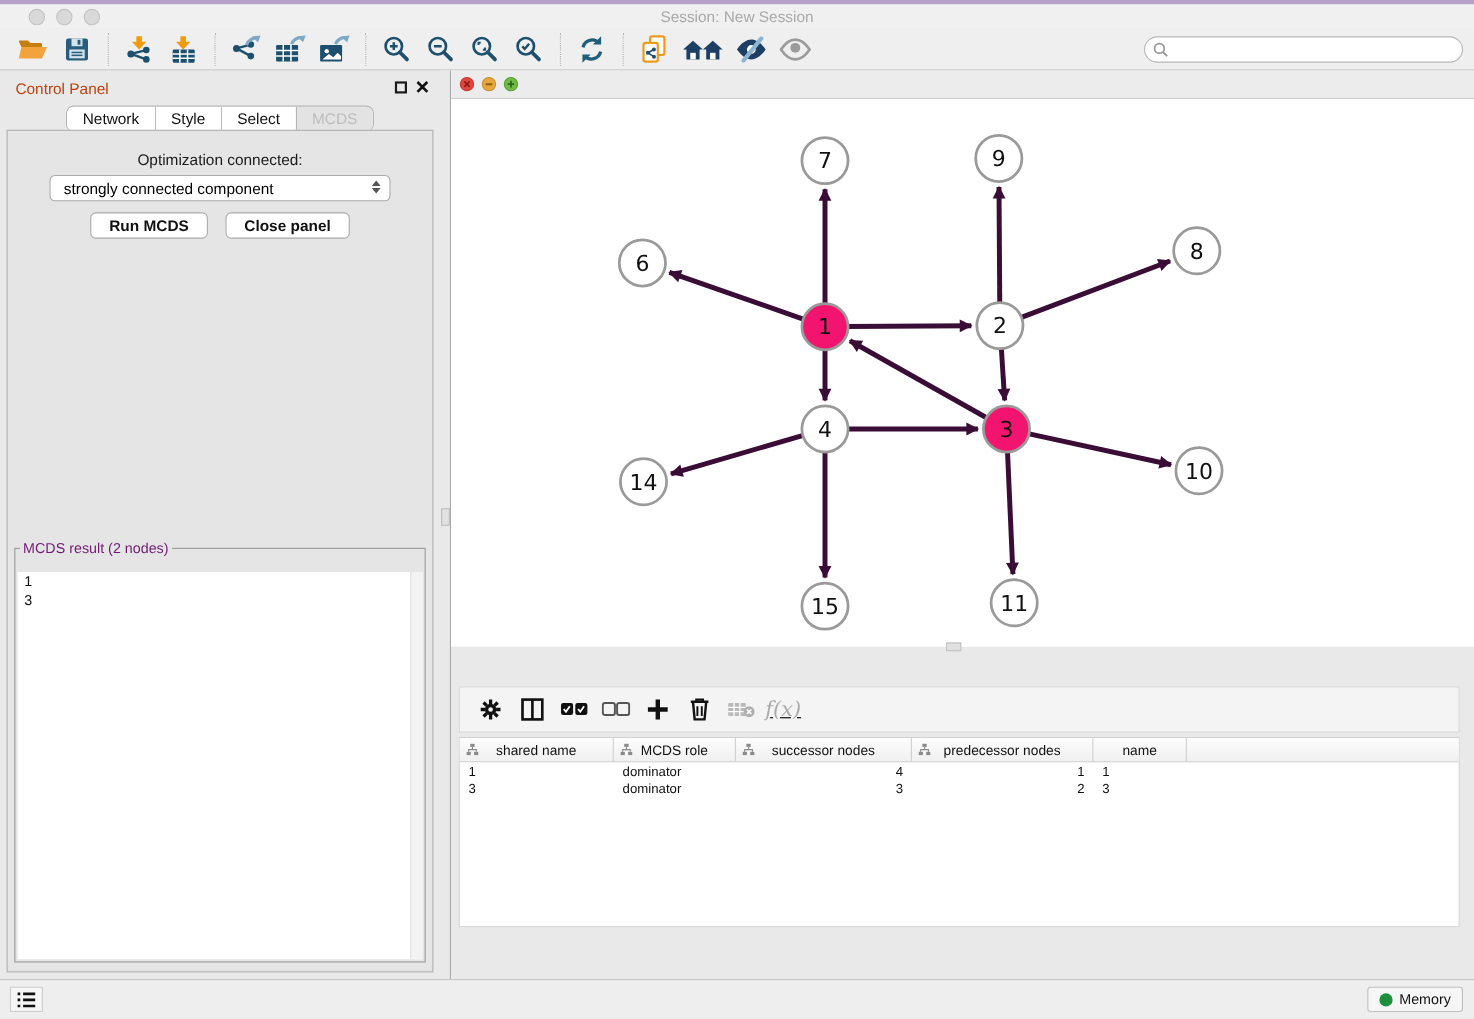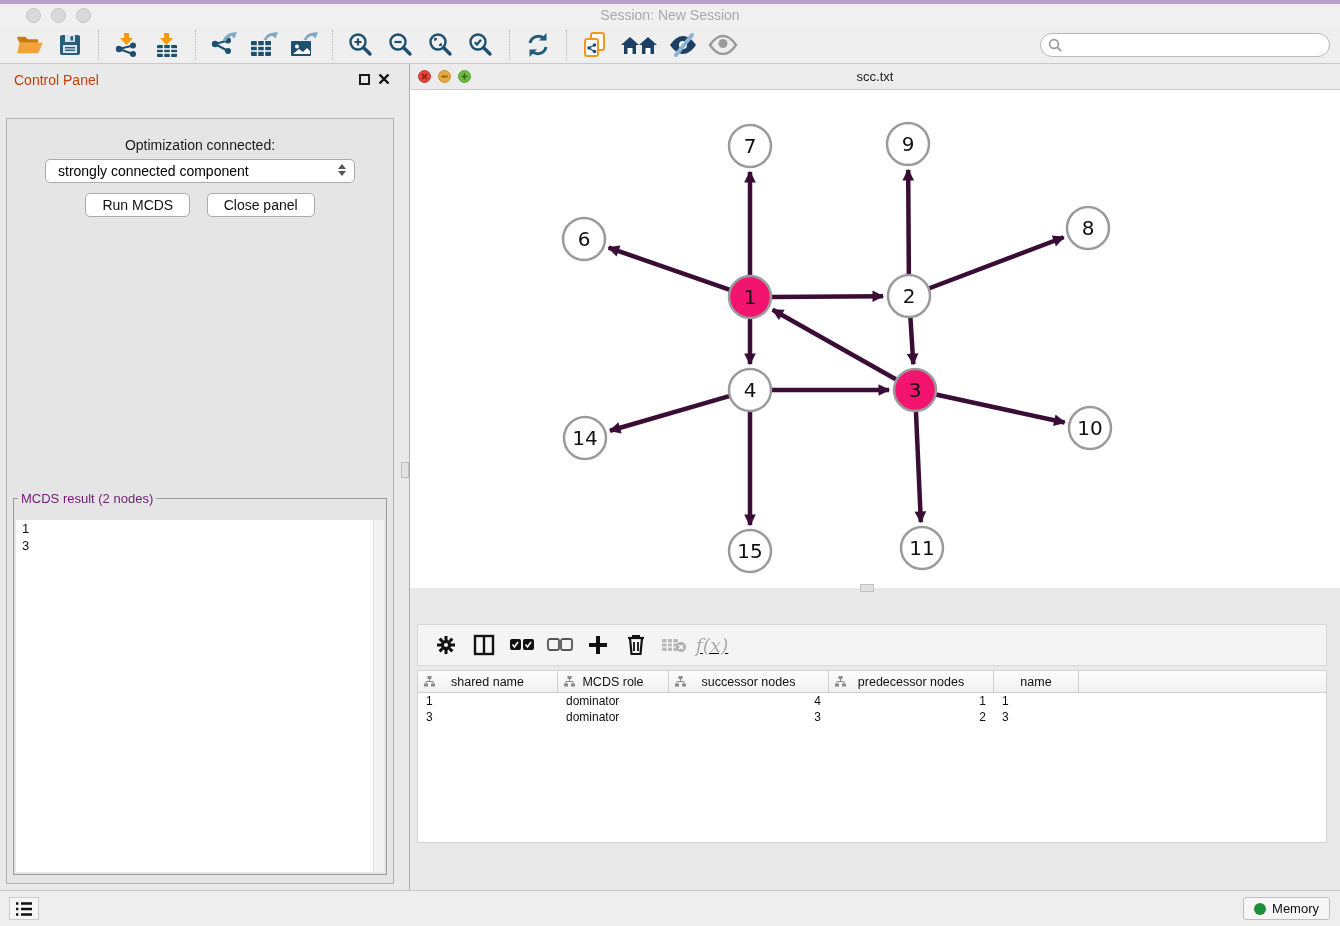--- a/index.html
+++ b/index.html
@@ -36,21 +36,21 @@
   .tab:last-child { border-right:none; }
   .tab.active-gray { background:#e3e3e3; color:#bdbdbd; }
   .cp-body { position:absolute; left:6px; right:6px; top:54px; bottom:6px; background:#e5e5e5; border:1px solid #b2b2b2; }
   .opt-label { position:absolute; left:0; right:0; top:18px; text-align:center; font-size:14px; color:#1a1a1a; }
   .select-box { position:absolute; left:38px; right:38px; top:40px; height:24px; background:#fff; border:1px solid #ababab;
                 border-radius:5px; display:flex; align-items:center; padding:0 26px 0 12px; font-size:14px; cursor:default; }
   .select-arrows { position:absolute; right:8px; top:4px; display:flex; flex-direction:column; gap:2px; }
   .select-arrows i { display:block; width:0; height:0; border-left:4px solid transparent; border-right:4px solid transparent; }
   .arr-up { border-bottom:5px solid #555; }
   .arr-dn { border-top:5px solid #555; }
-  .cp-buttons { position:absolute; left:0; right:0; top:74px; text-align:center; }
+  .cp-buttons { position:absolute; left:0; right:0; top:74px; text-align:center;font-weight:bold; }
   .btn { display:inline-block; background:#fff; border:1px solid #ababab; border-radius:5px; padding:3px 16px;
          font-size:14px; color:#111; margin:0 6px; cursor:default; }
   .mcds-fieldset { position:absolute; left:6px; right:6px; top:372px; bottom:8px; border:1px solid #9a9a9a; background:#e5e5e5; }
   .mcds-fieldset legend { font-size:13px; color:#701a75; margin-left:4px; padding:0 3px; }
   .result-box { position:absolute; left:2px; right:2px; top:14px; bottom:2px; background:#fff; overflow:hidden; }
   .result-line { font-size:13px; line-height:17px; padding-left:6px; color:#111; }
   .result-scroll { position:absolute; right:0; top:0; bottom:0; width:11px; background:#f3f3f3; border-left:1px solid #e0e0e0; }
 
   
   .vsplit { position:absolute; left:400px; top:64px; width:10px; height:826px; background:#e9e9e9; border-right:1px solid #ababab; }
@@ -261,20 +261,28 @@
   </div>
 
   <div class="cpanel">
     <div class="panel-head">
       <span class="ptitle">Control Panel</span>
       <span class="head-icons">
         <span class="float-ico"></span>
         <svg width="12" height="12" viewBox="0 0 12 12">
             <path d="M1.5 1.5l9 9M10.5 1.5l-9 9" stroke="#111" stroke-width="2.4"></path>
           </svg>
+      </span>
+    </div>
+    <div class="tabs-row">
+      <span class="tabgroup">
+        <span class="tab">Network</span>
+        <span class="tab">Style</span>
+        <span class="tab">Select</span>
+        <span class="tab active-gray">MCDS</span>
       </span>
     </div>
     <div class="cp-body">
       <div class="opt-label">Optimization connected:</div>
       <div class="select-box">
         <span>strongly connected component</span>
         <span class="select-arrows">
             <i class="arr-up"></i>
             <i class="arr-dn"></i>
           </span>
@@ -310,21 +318,20 @@
             <svg width="7" height="7" viewBox="0 0 7 7">
               <path d="M0.5 3.5h6" stroke="#8c6110" stroke-width="1.8"></path>
             </svg>
           </span>
         <span class="light l-grn">
             <svg width="7" height="7" viewBox="0 0 7 7">
               <path d="M3.5 0.5v6M0.5 3.5h6" stroke="#2c6b14" stroke-width="1.6"></path>
             </svg>
           </span>
       </div>
-      <div class="net-title">scc.txt</div>
     </div>
     <div class="net-canvas">
       <svg id="graph-svg" width="930" height="498" viewBox="0 0 930 498">
           <defs>
             <marker id="arr" viewBox="0 0 12 12" refX="10" refY="6" markerWidth="14" markerHeight="14" orient="auto" markerUnits="userSpaceOnUse">
               <path d="M1 1 L11 6 L1 11 z" fill="#3a0d36"></path>
             </marker>
           </defs>
           <line x1="340" y1="188" x2="340" y2="82" stroke="#3a0d36" stroke-width="4.5" marker-end="url(#arr)"></line>
           <line x1="322.0633246997125" y1="200.73296887098388" x2="198.54492409513023" y2="157.5759373344431" stroke="#3a0d36" stroke-width="4.5" marker-end="url(#arr)"></line>

